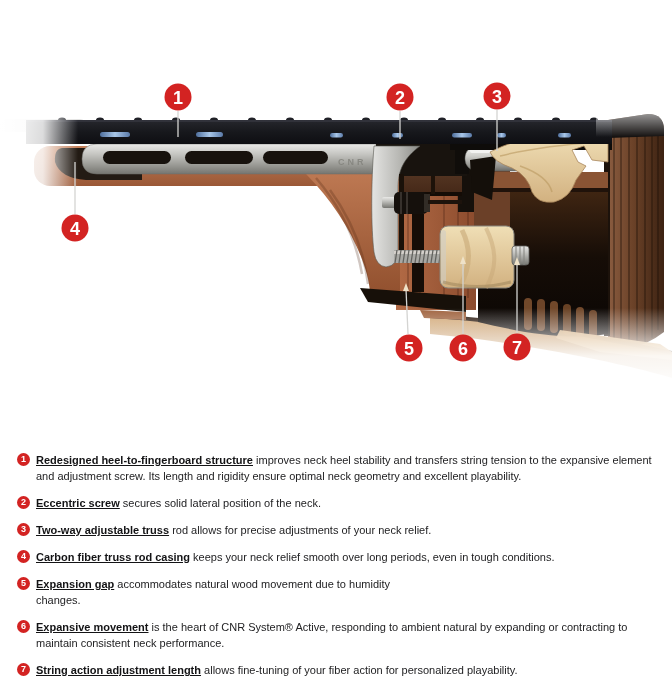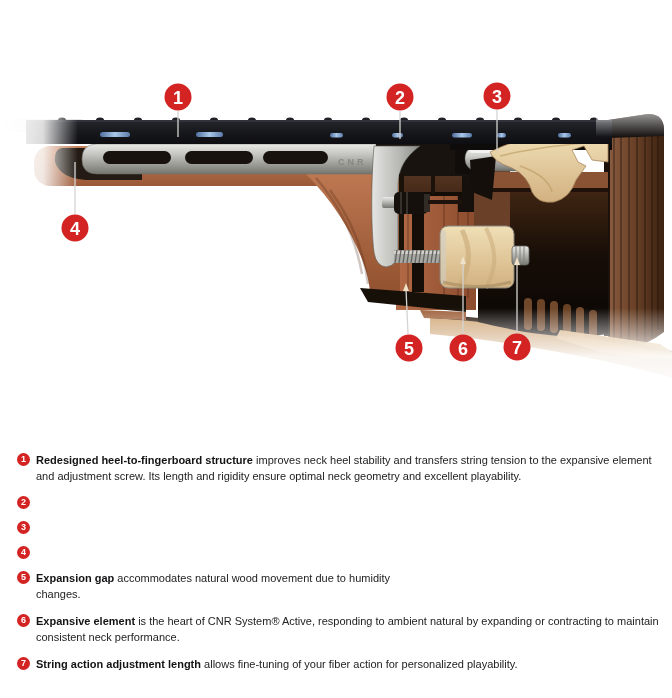--- a/index.html
+++ b/index.html
@@ -11,21 +11,21 @@
   .mkr{fill:var(--accent-red);}
   .mnum{fill:#ffffff;font:700 18px "Liberation Sans",sans-serif;}
   .leader{stroke:#d4d4d2;stroke-width:1.3;fill:none;}
   .engr{fill:#83837d;font:700 9px "Liberation Sans",sans-serif;letter-spacing:3px;opacity:.85;}
   .legend{position:absolute;left:17px;top:452px;width:644px;}
   .legend-item{display:flex;gap:6px;align-items:flex-start;margin-bottom:11px;}
   .bullet{flex:0 0 13px;width:13px;height:13px;border-radius:50%;background:var(--accent-red);
           color:#fff;font-size:9px;font-weight:700;display:flex;align-items:center;
           justify-content:center;margin-top:1px;line-height:13px;}
   .txt{margin:0;font-size:11px;line-height:16px;color:var(--text-color);}
-  .txt b{color:#131315;}
+  .txt b{color:#131315;text-decoration:underline;}
   .rest{white-space:pre-line;}
 </style>
 </head>
 <body>
 
 <div class="stage">
 
 <svg width="672" height="448" viewBox="0 0 672 448">
   <defs>
     <linearGradient id="gMetal" x1="0" y1="0" x2="0" y2="1">
@@ -292,43 +292,46 @@
   <div class="legend-item">
     <span class="bullet">
           <span>1</span>
         </span>
     <p class="txt"><b>Redesigned heel-to-fingerboard structure</b> <span class="rest">improves neck heel stability and transfers string tension to the expansive element and adjustment screw. Its length and rigidity ensure optimal neck geometry and excellent playability.</span></p>
   </div>
   <div class="legend-item">
     <span class="bullet">
           <span>2</span>
         </span>
+    <p class="txt"><b>Eccentric screw</b> <span class="rest">secures solid lateral position of the neck.</span></p>
   </div>
   <div class="legend-item">
     <span class="bullet">
           <span>3</span>
         </span>
+    <p class="txt"><b>Two-way adjustable truss</b> <span class="rest">rod allows for precise adjustments of your neck relief.</span></p>
   </div>
   <div class="legend-item">
     <span class="bullet">
           <span>4</span>
         </span>
+    <p class="txt"><b>Carbon fiber truss rod casing</b> <span class="rest">keeps your neck relief smooth over long periods, even in tough conditions.</span></p>
   </div>
   <div class="legend-item">
     <span class="bullet">
           <span>5</span>
         </span>
     <p class="txt"><b>Expansion gap</b> <span class="rest">accommodates natural wood movement due to humidity
 changes.</span></p>
   </div>
   <div class="legend-item">
     <span class="bullet">
           <span>6</span>
         </span>
-    <p class="txt"><b>Expansive element</b> <span class="rest">is the heart of CNR System® Active, responding to ambient natural by expanding or contracting to maintain consistent neck performance.</span></p>
+    <p class="txt"><b>Expansive movement</b> <span class="rest">is the heart of CNR System® Active, responding to ambient natural by expanding or contracting to maintain consistent neck performance.</span></p>
   </div>
   <div class="legend-item">
     <span class="bullet">
           <span>7</span>
         </span>
     <p class="txt"><b>String action adjustment length</b> <span class="rest">allows fine-tuning of your fiber action for personalized playability.</span></p>
   </div>
 </div>
 
 </div>

